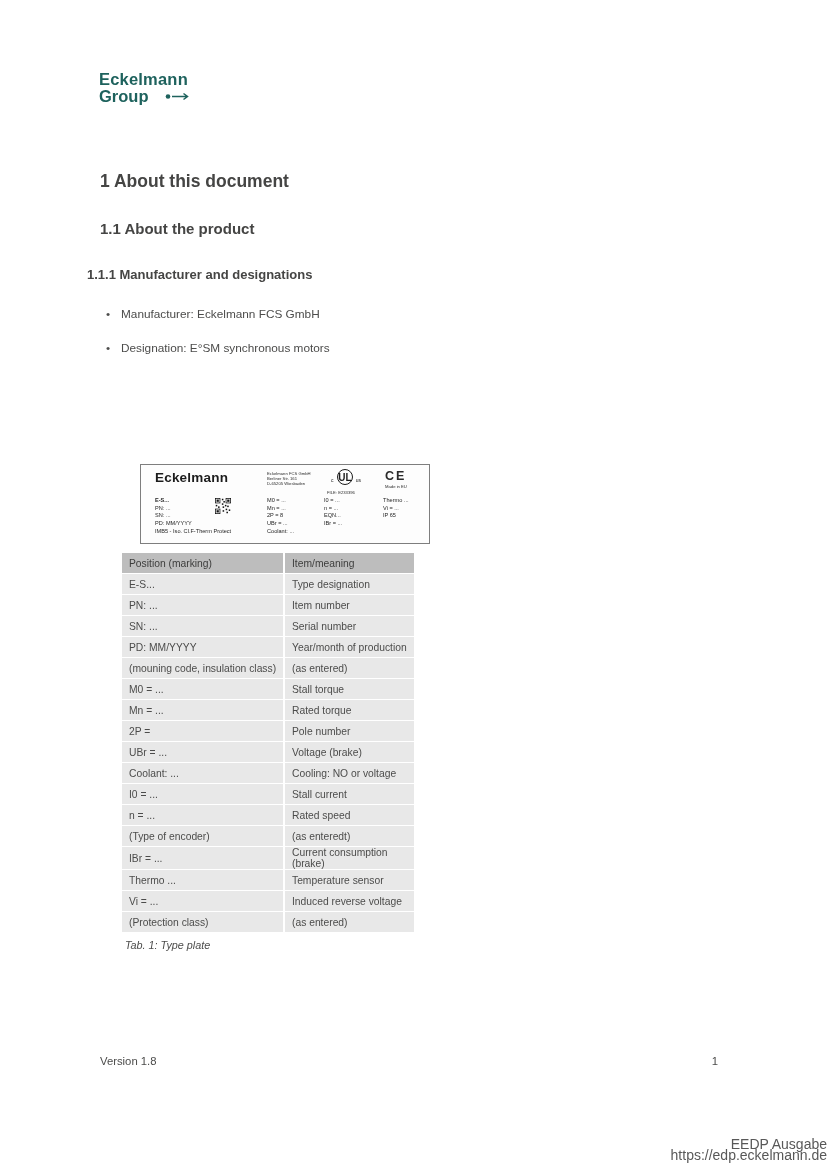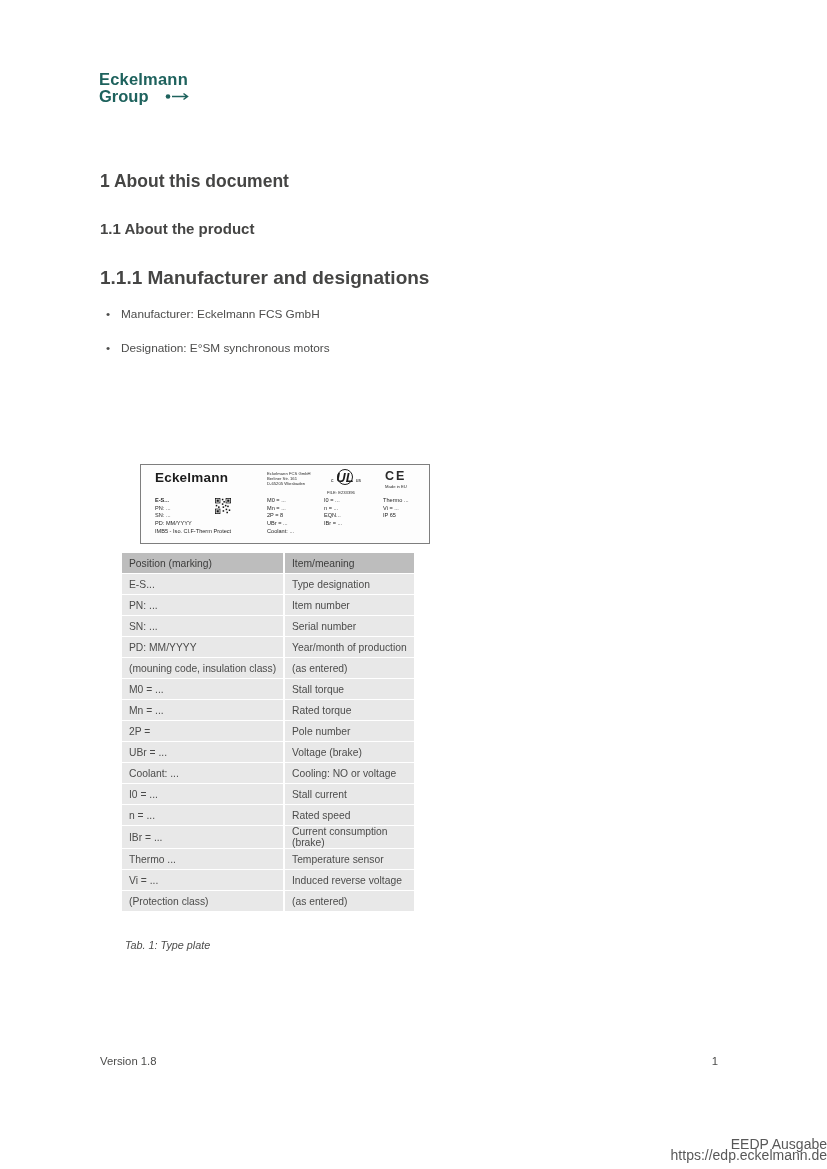--- a/index.html
+++ b/index.html
@@ -10,37 +10,37 @@
   
   .logo { position:absolute; left:99px; top:62px; color:#1e625d; line-height:1.05; }
   .logo .brand { font-size:16.5px; font-weight:bold; letter-spacing:0.2px; display:block; }
   .logo .group-row { display:flex; align-items:center; gap:16px;text-align:right; }
   .logo .group { font-size:16.5px; font-weight:bold; }
   .logo svg { display:block; }
 
   
   .h1 { position:absolute; left:100px; top:162px; font-size:17.5px; font-weight:bold; color:#454544; }
   .h2 { position:absolute; left:100px; top:211px; font-size:15px;  font-weight:bold; color:#454544; }
-  .h3 { position:absolute; left:100px; top:258px; font-size:19px; font-weight:bold; color:#454544; }
+  .h3 { position:absolute; left:87px; top:258px; font-size:13px; font-weight:bold; color:#454544; }
 
   
   .body-copy { position:absolute; left:100px; top:295px; width:618px; font-size:11.8px; line-height:21px; color:#4c4c4b; }
   .bullet { position:relative; padding-left:21px; margin-bottom:13px; }
   .bullet::before { content:"•"; position:absolute; left:6px; top:0; }
   .subpara { padding-left:21px; margin-bottom:13px; }
 
   
   .plate { position:absolute; left:140px; top:455px; width:290px; height:80px;
            border:1px solid #7e7e7e; background:#fdfdfd; font-family:"Liberation Sans",sans-serif; }
   .plate .pbrand { position:absolute; left:14px; top:5px; font-size:13.5px; font-weight:800; color:#1c1c1c; letter-spacing:0.2px; }
   .plate .paddr { position:absolute; left:126px; top:6px; font-size:4.2px; line-height:5.2px; color:#2d2d2d; white-space:nowrap; }
   .plate .paddr span { display:block; }
   .ul-mark { position:absolute; left:190px; top:3px; width:30px; height:22px; color:#1c1c1c; }
   .ul-circle { position:absolute; left:6px; top:1px; width:16px; height:16px; border:1.6px solid #1c1c1c; border-radius:50%;
-               display:flex; align-items:center; justify-content:center; font-size:13px; font-weight:bold; font-style:italic; }
+               display:flex; align-items:center; justify-content:center; font-size:10px; font-weight:bold; }
   .ul-c  { position:absolute; left:0px;  top:9px; font-size:5px; }
   .ul-us { position:absolute; right:0px; top:9px; font-size:5px; }
   .ul-file { position:absolute; left:186px; top:25px; font-size:4.2px; color:#2d2d2d; }
   .ce { position:absolute; left:244px; top:4px; font-size:12.5px; letter-spacing:2px; font-weight:600; color:#2a2a2a; }
   .made-in { position:absolute; left:244px; top:19px; font-size:4.2px; color:#2d2d2d; }
   .plate-data { position:absolute; left:14px; top:32px; display:grid; grid-template-columns:112px 57px 59px 48px;
                 font-size:5.6px; line-height:7.7px; color:#1f1f1f; }
   .plate-data span { display:block; white-space:nowrap; }
   .plate-data .b { font-weight:bold; }
   .qr { position:absolute; left:74px; top:33px; width:16px; height:16px; }
@@ -208,20 +208,24 @@
           </tr>
           <tr>
             <td>I0 = ...</td>
             <td>Stall current</td>
           </tr>
           <tr>
             <td>n = ...</td>
             <td>Rated speed</td>
           </tr>
           <tr>
+            <td>(Type of encoder)</td>
+            <td>(as enteredt)</td>
+          </tr>
+          <tr>
             <td>IBr = ...</td>
             <td>Current consumption (brake)</td>
           </tr>
           <tr>
             <td>Thermo ...</td>
             <td>Temperature sensor</td>
           </tr>
           <tr>
             <td>Vi = ...</td>
             <td>Induced reverse voltage</td>

